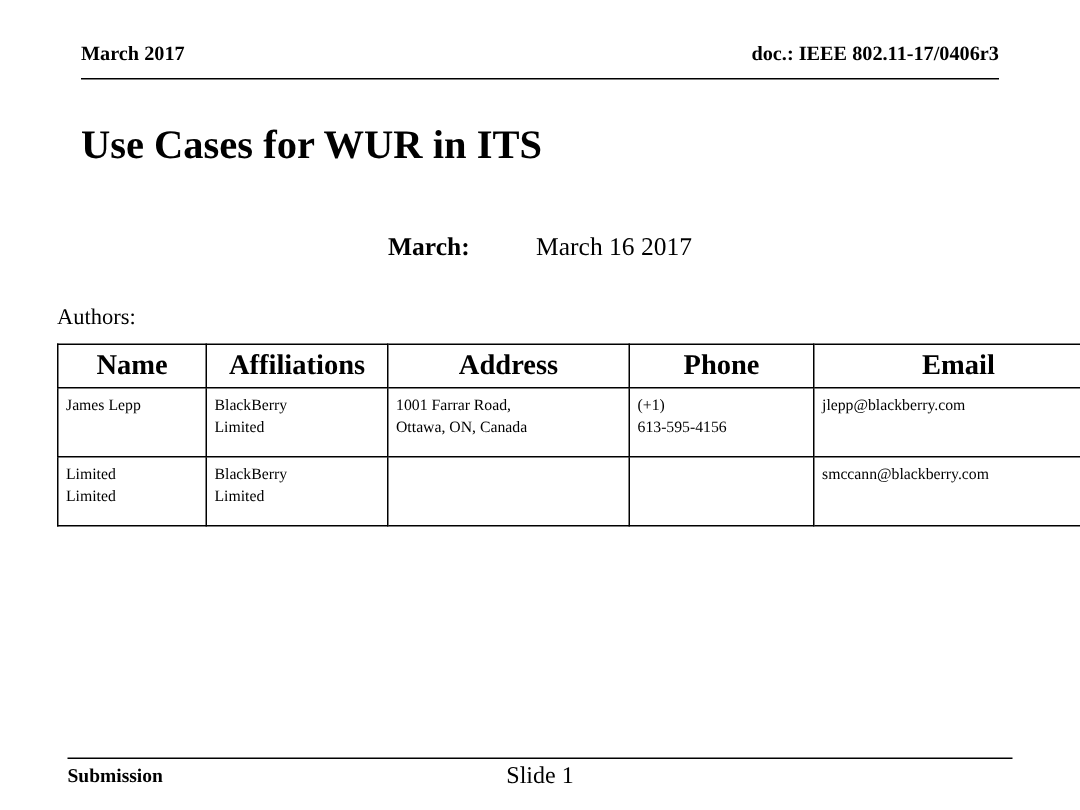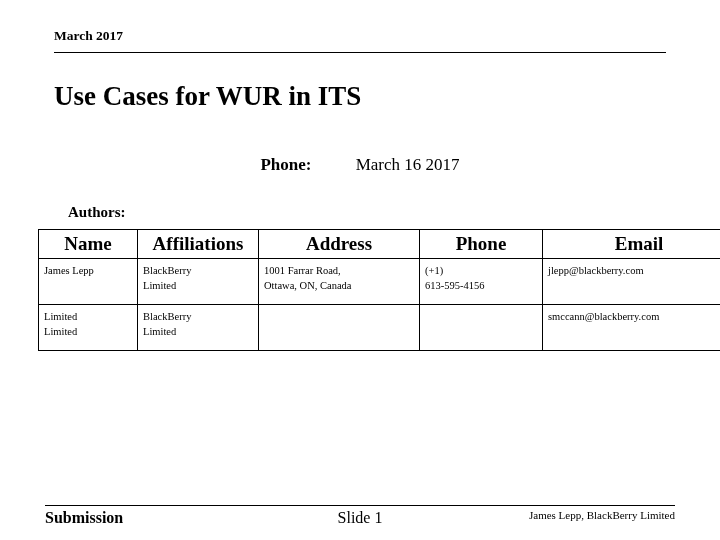--- a/index.html
+++ b/index.html
@@ -72,22 +72,21 @@
     font-weight: normal;
     margin-left: 40px;
   }
 
   
   .authors-label {
     position: absolute;
     left: 38px;
     top: 204px;
     font-size: 15px;
-    font-weight: bold;
-    margin-left: 30px;
+    font-weight: normal;
   }
 
   .authors-table {
     position: absolute;
     left: 38px;
     top: 229px;
     width: 652px;
     border-collapse: collapse;
     table-layout: fixed;
   }
@@ -125,21 +124,21 @@
     left: 45px;
     top: 505px;
     width: 630px;
     height: 22px;
     border-top: 1.2px solid #000000;
   }
   .slide-footer .ftr-left {
     position: absolute;
     left: 0;
     top: 3px;
-    font-size: 16px;
+    font-size: 13px;
     font-weight: bold;
     white-space: nowrap;
   }
   .slide-footer .ftr-center {
     position: absolute;
     left: 0;
     top: 3px;
     width: 630px;
     text-align: center;
     font-size: 16px;
@@ -153,26 +152,27 @@
     font-size: 11px;
     font-weight: normal;
     white-space: nowrap;
   }
 </style>
 </head>
 <body>
 
 <div class="slide-header">
   <span class="hdr-left">March 2017</span>
+  <span class="hdr-right">doc.: IEEE 802.11-17/0406r3</span>
 </div>
 
 <div class="slide-title">Use Cases for WUR in ITS</div>
 
 <div class="date-line">
-  <span class="date-label">Phone:</span>
+  <span class="date-label">March:</span>
   <span class="date-value">March 16 2017</span>
 </div>
 
 <div class="authors-label">Authors:</div>
 
 <table class="authors-table">
   <thead>
     <tr>
       <th class="col-name">Name</th>
       <th class="col-affil">Affiliations</th>
@@ -223,14 +223,13 @@
       <td>
         <span class="cell-line">smccann@blackberry.com</span>
       </td>
     </tr>
   </tbody>
 </table>
 
 <div class="slide-footer">
   <span class="ftr-center">Slide 1</span>
   <span class="ftr-left">Submission</span>
-  <span class="ftr-right">James Lepp, BlackBerry Limited</span>
 </div>
 
 </body></html>

